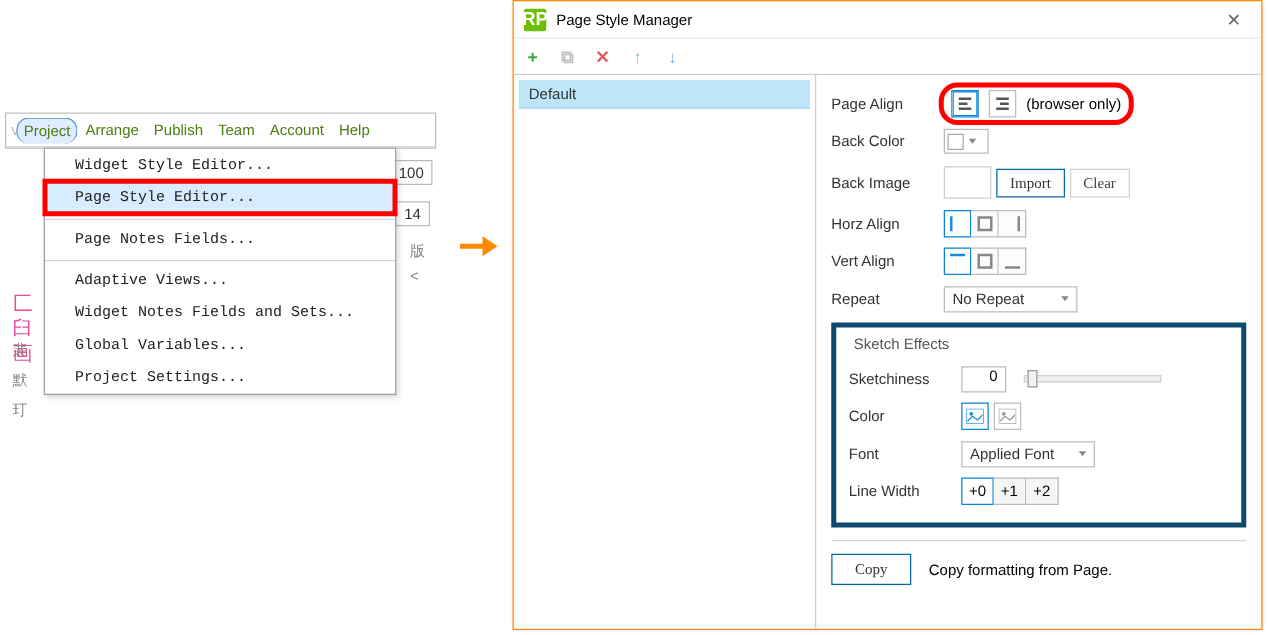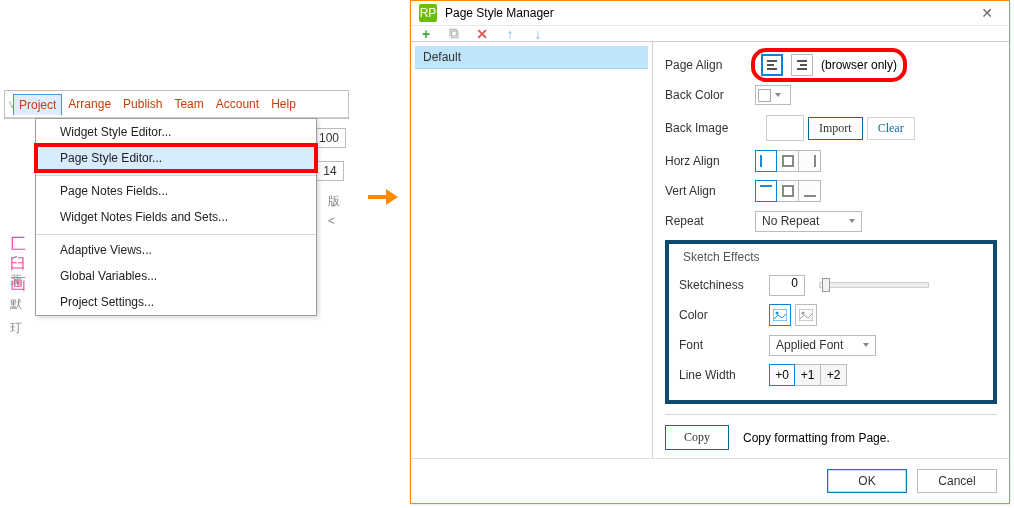--- a/index.html
+++ b/index.html
@@ -1,41 +1,41 @@
 <!DOCTYPE html>
 <html><head>
 <meta charset="utf-8">
 <style>
   * { box-sizing: border-box; font-family: "Segoe UI", Tahoma, Arial, sans-serif; font-size: 12px; }
   body { margin:0; background:#fff; width:1014px; height:508px; position:relative; }
 
   
   .left-area { position:absolute; left:4px; top:90px; width:345px; border:1px solid #bfbfbf; background:#fff; }
   .menubar { display:flex; align-items:center; gap:0; border-bottom:1px solid #d0d0d0; padding:2px 4px; }
-  .menu-item { padding:4px 6px; color:#c2410c; cursor:default; }
+  .menu-item { padding:4px 6px; color:#4d7c0f; cursor:default;border-radius:10px; }
   .menu-item.open { background:#e0ecff; border:1px solid #4a90d9; border-bottom:none; padding:3px 5px; }
   .menu-dropdown { position:absolute; left:30px; top:27px; width:282px; background:#fff; border:1px solid #9f9f9f; box-shadow:2px 2px 4px rgba(0,0,0,0.15); }
-  .menu-row { padding:6px 20px 6px 24px; color:#222; position:relative; }
+  .menu-row { padding:6px 20px 6px 24px; color:#222; position:relative;font-family:Liberation Mono, monospace; }
   .menu-row.sep { border-top:1px solid #d6d6d6; margin-top:4px; padding-top:8px; }
   .menu-row.hl { background:#d8ecff; }
   .menu-row.boxed { outline:4px solid #ff0000; outline-offset:-2px; }
   .zoom-box { position:absolute; right:2px; top:37px; width:34px; height:20px; border:1px solid #bbb; background:#fff; text-align:center; line-height:18px; overflow:hidden; color:#333; }
   .font-box { position:absolute; right:4px; top:70px; width:28px; height:20px; border:1px solid #bbb; background:#fff; text-align:center; line-height:18px; color:#333; }
   .cjk-strip-a { position:absolute; left:5px; top:97px; width:14px; color:#ec4899; font-size:16px; line-height:20px;margin-top:46px; }
   .cjk-strip-b { position:absolute; left:5px; top:177px; width:14px; color:#888; font-size:12px; line-height:24px; }
 
   
   .arrow { position:absolute; left:368px; top:185px; width:30px; height:24px; }
   .arrow .shaft { position:absolute; left:0; top:10px; width:20px; height:4px; background:#ff8a00; }
   .arrow .head { position:absolute; left:18px; top:4px; width:0; height:0; border-left:12px solid #ff8a00; border-top:8px solid transparent; border-bottom:8px solid transparent; }
 
   
   .dialog { position:absolute; left:410px; top:0; width:600px; height:504px; border:1px solid #ff8a00; background:#fff; box-shadow:0 0 2px rgba(0,0,0,0.2); display:flex; flex-direction:column; }
   .titlebar { display:flex; align-items:center; height:30px; border-bottom:1px solid #e8e8e8; padding:0 8px; }
-  .app-icon { width:18px; height:18px; background:#6bbf00; color:#fff; font-size:12px; font-weight:normal; display:flex; align-items:center; justify-content:center; border-radius:2px; margin-right:8px; }
+  .app-icon { width:18px; height:18px; background:#6bbf00; color:#fff; font-size:15px; font-weight:bold; display:flex; align-items:center; justify-content:center; border-radius:2px; margin-right:8px; }
   .close-icon { margin-left:auto; font-size:14px; color:#666; padding:4px 8px; }
 
   .toolbar { display:flex; align-items:center; height:28px; padding:0 8px; gap:14px; }
   .tb-icon { width:14px; height:14px; display:flex; align-items:center; justify-content:center; font-size:14px; font-weight:bold; }
   .tb-green { color:#3ea83e; }
   .tb-gray { color:#bfbfbf; }
   .tb-red { color:#e05a5a; }
   .tb-up { color:#7db6e0; }
   .tb-down { color:#7db6e0; }
 
@@ -47,21 +47,21 @@
   .prop-row { display:flex; align-items:center; height:30px; }
   .prop-label { width:90px; color:#333; }
   .prop-ctrl { display:flex; align-items:center; gap:4px; }
 
   .swatch-btn { width:36px; height:20px; border:1px solid #bbb; display:flex; align-items:center; padding:2px; gap:2px; }
   .swatch-inner { width:13px; height:13px; border:1px solid #aaa; background:#fff; }
   .caret { width:0;height:0;border-left:3px solid transparent;border-right:3px solid transparent;border-top:4px solid #888; margin-left:2px; }
 
   .img-well { width:38px; height:26px; border:1px solid #ccc; background:#fff; }
   .small-btn { padding:3px 10px; border:1px solid #0369a1; box-shadow:inset 0 1px 0 #fff; color:#333;font-family:Liberation Serif, serif; }
-  .small-btn.disabled { color:#0369a1; border-color:#d2d2d2; }
+  .small-btn.disabled { color:#404040; border-color:#d2d2d2; }
 
   .triple { display:flex; }
   .triple .seg { width:22px; height:22px; border:1px solid #bbb; display:flex; align-items:center; justify-content:center; background:#fcfcfc; }
   .triple .seg+.seg { border-left:none; }
   .triple .seg.sel { border:1px solid #0a84d6; background:#fff; }
   .seg-inner { width:12px; height:12px; border:2px solid #1a8cd8; position:relative; }
   .seg-inner.gray { border-color:#888; }
 
   .page-align-group { display:flex; align-items:center; gap:8px; outline:4px solid #ff0000; padding:2px 6px;border-radius:11px; }
   .pa-seg { width:22px; height:22px; border:1px solid #bbb; display:flex; align-items:center; justify-content:center; }
@@ -107,22 +107,22 @@
     <div class="menu-item">Help</div>
   </div>
 
   <div class="zoom-box">100</div>
   <div class="font-box">14</div>
 
   <div class="menu-dropdown">
     <div class="menu-row">Widget Style Editor...</div>
     <div class="menu-row hl boxed">Page Style Editor...</div>
     <div class="menu-row sep">Page Notes Fields...</div>
+    <div class="menu-row sep">Adaptive Views...</div>
     <div class="menu-row">Widget Notes Fields and Sets...</div>
-    <div class="menu-row sep">Adaptive Views...</div>
     <div class="menu-row">Global Variables...</div>
     <div class="menu-row">Project Settings...</div>
   </div>
 
   <div class="cjk-strip-a">匚 臼 画</div>
   <div class="cjk-strip-b">裴 默 玎</div>
   <div style="position:absolute; right:6px; top:100px; color:#888; font-size:12px; line-height:20px; width:14px;">版 &lt;</div>
 </div>
 
 <div class="arrow">
@@ -176,21 +176,21 @@
       <div class="prop-row">
         <div class="prop-label">Back Color</div>
         <div class="prop-ctrl">
           <div class="swatch-btn">
               <div class="swatch-inner"></div>
               <div class="caret"></div>
             </div>
         </div>
       </div>
 
-      <div class="prop-row" style="height:36px;gap:11px;">
+      <div class="prop-row" style="height:36px;">
         <div class="prop-label">Back Image</div>
         <div class="prop-ctrl">
           <div class="img-well"></div>
           <div class="small-btn">Import</div>
           <div class="small-btn disabled">Clear</div>
         </div>
       </div>
 
       <div class="prop-row">
         <div class="prop-label">Horz Align</div>
@@ -282,17 +282,13 @@
       </div>
 
       <div class="copy-row">
         <div class="small-btn" style="padding:4px 18px;">Copy</div>
         <div>Copy formatting from Page.</div>
       </div>
 
     </div>
   </div>
 
-  <div class="button-row">
-    <div class="dlg-btn primary">OK</div>
-    <div class="dlg-btn">Cancel</div>
-  </div>
 </div>
 
 </body></html>

